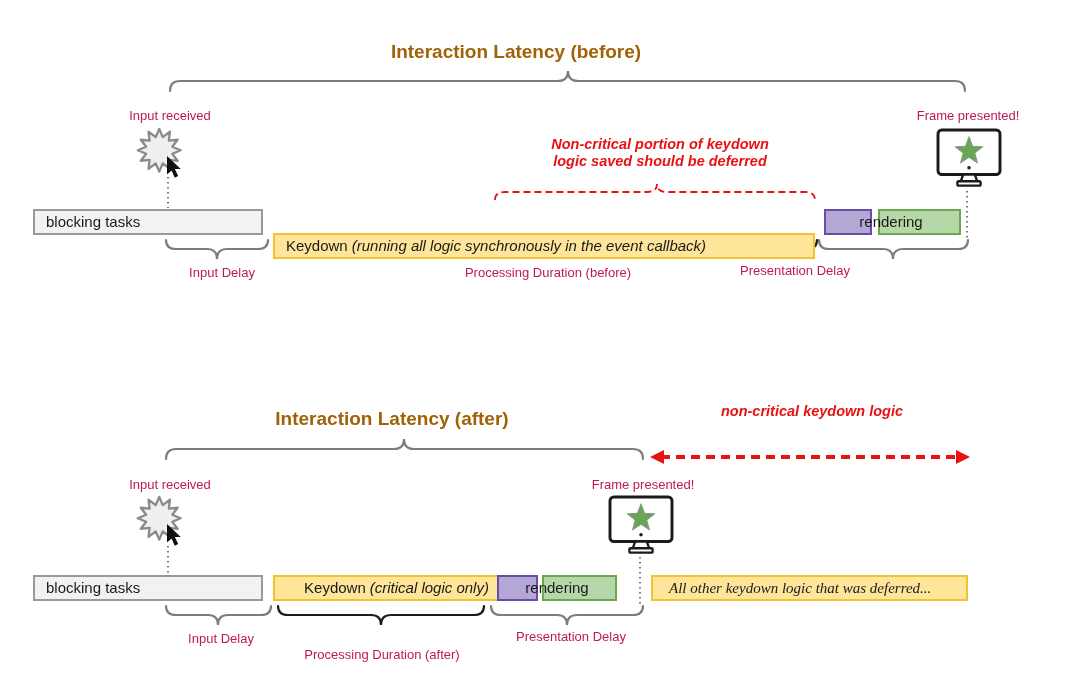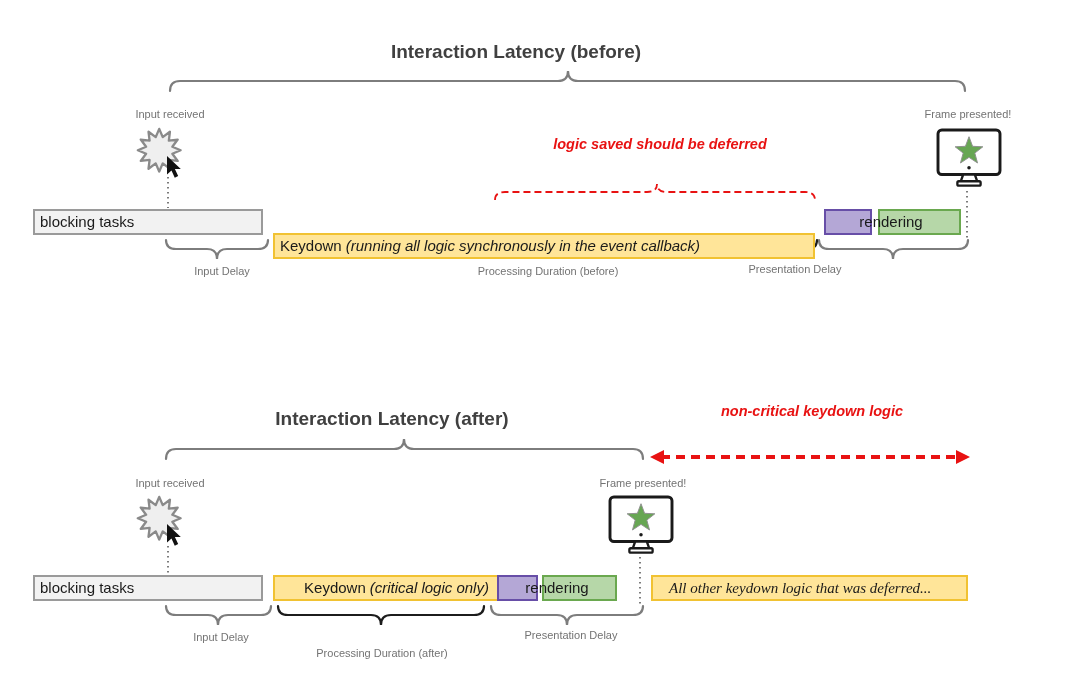--- a/index.html
+++ b/index.html
@@ -2,32 +2,32 @@
 <html><head>
 <meta charset="utf-8">
 <style>
   html,body { margin:0; padding:0; background:#ffffff; }
   #canvas {
     position:relative; width:1071px; height:690px; background:#ffffff;
     font-family:"Liberation Sans", sans-serif; color:#1a1a1a; overflow:hidden;
   }
   .abs { position:absolute; }
   .ctr { transform:translateX(-50%); white-space:nowrap; }
-  .title { font-size:19px; font-weight:bold; color:#404040;text-align:center; }
-  .lbl { font-size:11px; color:#737373; }
+  .title { font-size:19px; font-weight:bold; color:#a16207;text-align:center; }
+  .lbl { font-size:13px; color:#be185d; }
   .red-note { font-size:14.5px; font-weight:bold; font-style:italic; color:#e81212; text-align:center; line-height:16.5px; }
   .bar {
     position:absolute; height:26px; box-sizing:border-box; border:2px solid;
     font-size:15px; line-height:22px; overflow:hidden;
   }
   .bar-gray   { background:#f2f2f2; border-color:#9a9a9a; }
   .bar-yellow { background:#ffe599; border-color:#f1c232; }
   .bar-purple { background:#b4a7d6; border-color:#674ea7; }
   .bar-green  { background:#b6d7a8; border-color:#6aa84f; }
-  .bar-pad { padding-left:5px; }
+  .bar-pad { padding-left:11px; }
   .bar-center { text-align:center; }
   .bar-detail { font-style:italic; margin-left:4px; }
   .bar-italic { font-style:italic; }
   .overlay-label { position:absolute; font-size:15px; line-height:22px; z-index:5; }
   svg { position:absolute; left:0; top:0; }
 </style>
 </head>
 <body>
 
 <div id="canvas">
@@ -54,20 +54,21 @@
     <line x1="661" y1="457" x2="959" y2="457" stroke="#e81212" stroke-width="4" stroke-dasharray="9 6"></line>
     <polygon points="650,457 664,450 664,464" fill="#e81212"></polygon>
     <polygon points="970,457 956,450 956,464" fill="#e81212"></polygon>
   </svg>
 
   <div class="abs ctr title" style="left:516px; top:41px;">Interaction Latency (before)</div>
 
   <div class="abs ctr lbl" style="left:170px; top:108px;">Input received</div>
 
   <div class="abs red-note ctr" style="left:660px; top:136px;">
+    <div>Non-critical portion of keydown</div>
     <div>logic saved should be deferred</div>
   </div>
 
   <div class="abs ctr lbl" style="left:968px; top:108px;">Frame presented!</div>
 
   <svg class="abs" style="left:132px; top:124px;" width="70" height="70" viewBox="0 0 72 72">
     <polygon points="50,27 41.5,30.6 47,38 37.9,36.9 39,46 31.6,40.5 28,49 24.4,40.5 17,46 18.1,36.9 9,38 14.5,30.6 6,27 14.5,23.4 9,16 18.1,17.1 17,8 24.4,13.5 28,5 31.6,13.5 39,8 37.9,17.1 47,16 41.5,23.4" fill="#efefef" stroke="#8a8a8a" stroke-width="2.4" stroke-linejoin="round"></polygon>
     <path d="M36,33 L36,52 L40.6,47.8 L44,55.2 L47.5,53.6 L44.1,46.3 L50.2,46.3 Z" fill="#111"></path>
   </svg>
 

